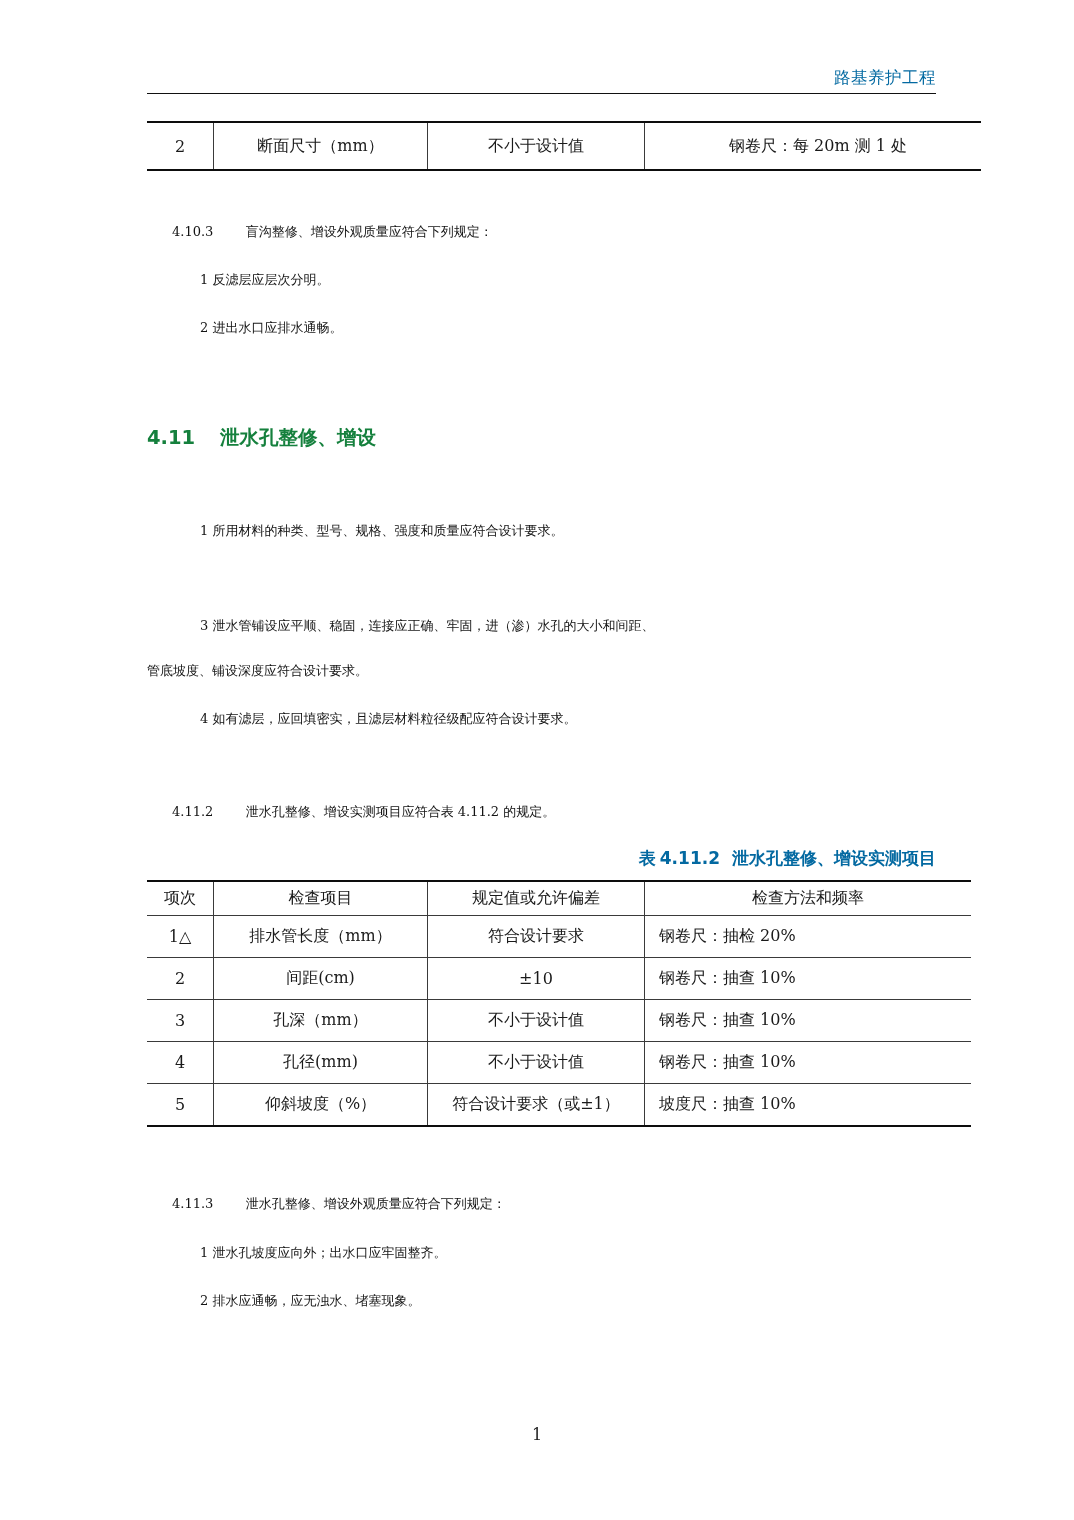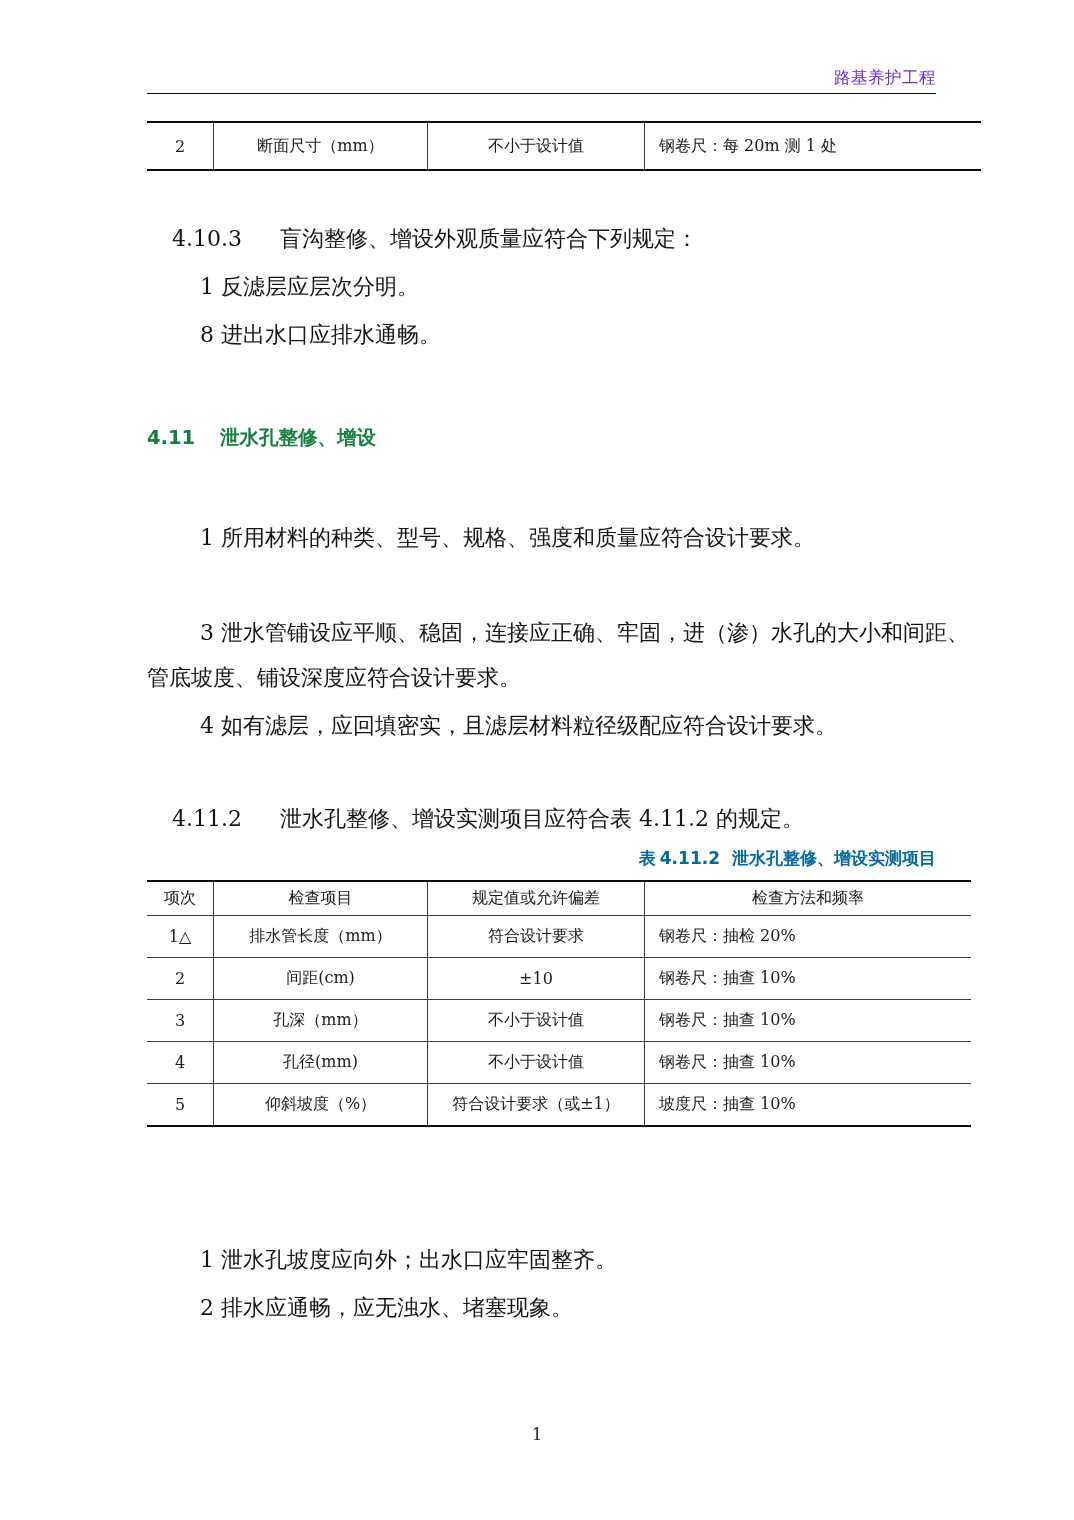--- a/index.html
+++ b/index.html
@@ -26,21 +26,21 @@
     left: 147px;
     top: 68px;
     width: 789px;
   }
   .header-title {
     text-align: right;
     font-family: "DejaVu Serif", "Liberation Serif", serif;
     font-size: 16.5px;
     line-height: 1.2;
     letter-spacing: 0.5px;
-    color: #6d28d9;
+    color: #0369a1;
     padding-bottom: 5px;
   }
   .header-rule {
     border-bottom: 1.4px solid #111;
     width: 100%;
   }
 
   
   .doc-table {
     border-collapse: collapse;
@@ -67,21 +67,21 @@
     position: absolute;
     left: 147px;
     top: 121px;
   }
   .table-top td { height: 34px; }
 
   
   .para {
     position: absolute;
     font-family: "DejaVu Serif", "Liberation Serif", serif;
-    font-size: 22px;
+    font-size: 13px;
     line-height: 1.5;
     color: #141414;
     white-space: nowrap;
   }
   .clause   { left: 172px; }
   .item     { left: 200px; }
   .cont     { left: 147px; }
 
   .heading-2 {
     position: absolute;
@@ -137,32 +137,32 @@
     <div class="header-title">路基养护工程</div>
     <div class="header-rule"></div>
   </div>
 
   <table class="doc-table table-top">
     <tbody>
       <tr>
         <td class="thick-top thick-bot c-center" style="width:58px;">2</td>
         <td class="thick-top thick-bot vl c-center" style="width:205px;">断面尺寸（mm）</td>
         <td class="thick-top thick-bot vl c-center" style="width:208px;">不小于设计值</td>
-        <td class="thick-top thick-bot vl c-left" style="width:318px;">钢卷尺：每 20m 测 1 处</td>
+        <td class="thick-top thick-bot vl c-left" style="width:318px;text-align:center;">钢卷尺：每 20m 测 1 处</td>
       </tr>
     </tbody>
   </table>
 
   <div class="para clause" style="top:222px;">
     <span>4.10.3</span>
     <span style="display:inline-block;width:24px;"></span>
     <span>盲沟整修、增设外观质量应符合下列规定：</span>
   </div>
   <div class="para item" style="top:270px;">1 反滤层应层次分明。</div>
-  <div class="para item" style="top:318px;">8 进出水口应排水通畅。</div>
+  <div class="para item" style="top:318px;">2 进出水口应排水通畅。</div>
 
   <div class="heading-2" style="top:424px;">
     <span class="num">4.11</span>
     <span>泄水孔整修、增设</span>
   </div>
 
   <div class="para item" style="top:521px;">1 所用材料的种类、型号、规格、强度和质量应符合设计要求。</div>
   <div class="para item" style="top:616px;">3 泄水管铺设应平顺、稳固，连接应正确、牢固，进（渗）水孔的大小和间距、</div>
   <div class="para cont" style="top:661px;">管底坡度、铺设深度应符合设计要求。</div>
   <div class="para item" style="top:709px;">4 如有滤层，应回填密实，且滤层材料粒径级配应符合设计要求。</div>
@@ -213,18 +213,23 @@
       </tr>
       <tr>
         <td class="thick-bot c-center">5</td>
         <td class="thick-bot vl c-center">仰斜坡度（%）</td>
         <td class="thick-bot vl c-center">符合设计要求（或±1）</td>
         <td class="thick-bot vl c-left">坡度尺：抽查 10%</td>
       </tr>
     </tbody>
   </table>
 
+  <div class="para clause" style="top:1194px;">
+    <span>4.11.3</span>
+    <span style="display:inline-block;width:24px;"></span>
+    <span>泄水孔整修、增设外观质量应符合下列规定：</span>
+  </div>
   <div class="para item" style="top:1243px;">1 泄水孔坡度应向外；出水口应牢固整齐。</div>
   <div class="para item" style="top:1291px;">2 排水应通畅，应无浊水、堵塞现象。</div>
 
   <div class="page-number">1</div>
 
 </div>
 
 </body></html>

